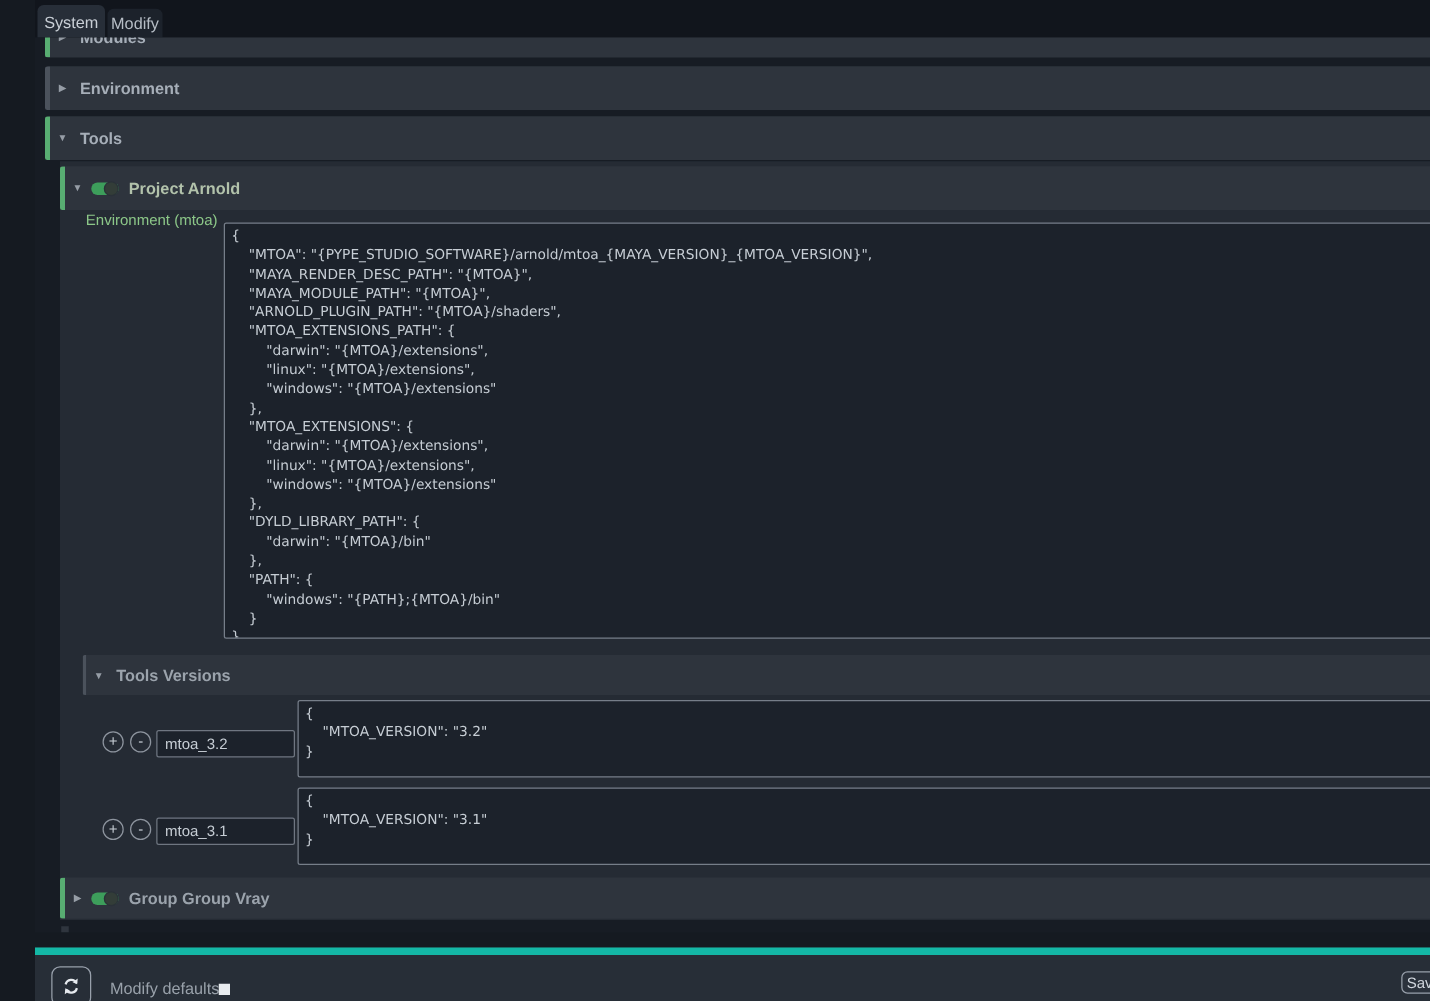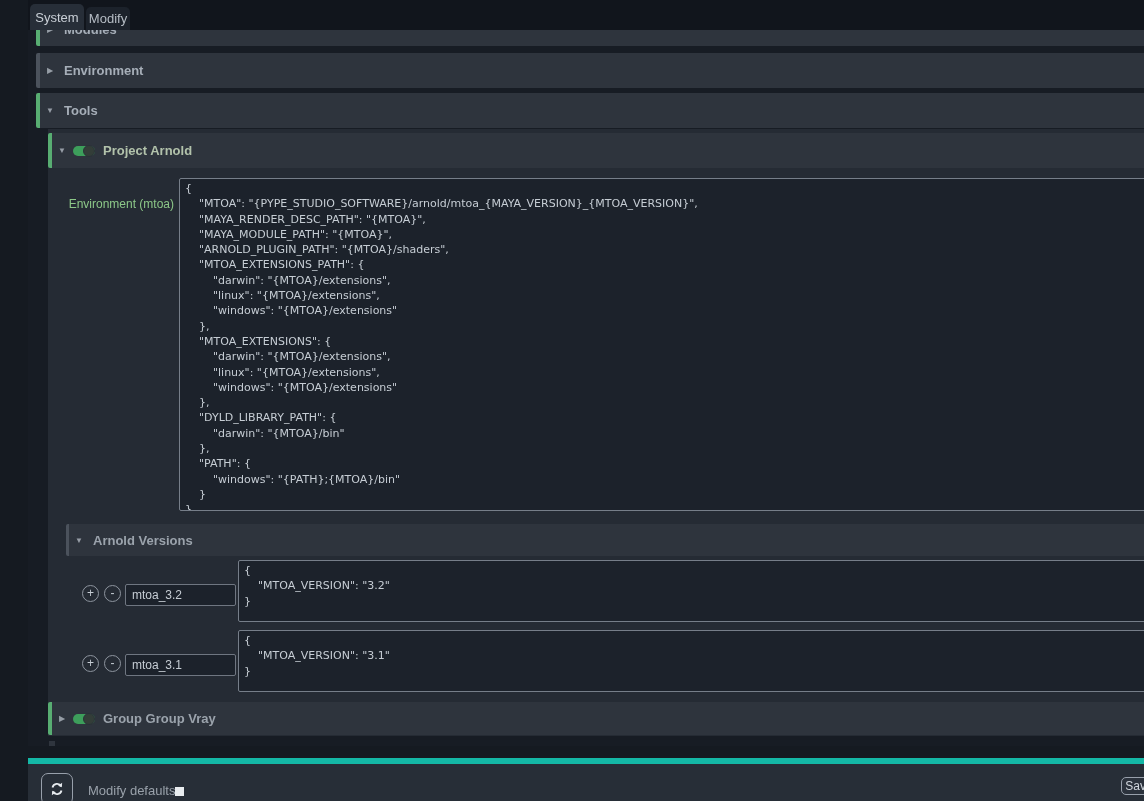--- a/index.html
+++ b/index.html
@@ -101,21 +101,21 @@
     <div class="tools-content">
 
       <div class="sec-header green" style="left:0;top:4px;width:1102px;height:35px">
         <span class="arrow">▼</span>
         <span class="toggle">
           <span class="knob"></span>
         </span>
         <span class="sec-title greenish">Project Arnold</span>
       </div>
 
-      <div class="env-label" style="left:0;top:68px;width:126px">Environment (mtoa)</div>
+      <div class="env-label" style="left:0;top:40px;width:126px">Environment (mtoa)</div>
       <textarea class="json-field" style="left: 131px; top: 49px; width: 969px; height: 333px;" spellcheck="false">{
     "MTOA": "{PYPE_STUDIO_SOFTWARE}/arnold/mtoa_{MAYA_VERSION}_{MTOA_VERSION}",
     "MAYA_RENDER_DESC_PATH": "{MTOA}",
     "MAYA_MODULE_PATH": "{MTOA}",
     "ARNOLD_PLUGIN_PATH": "{MTOA}/shaders",
     "MTOA_EXTENSIONS_PATH": {
         "darwin": "{MTOA}/extensions",
         "linux": "{MTOA}/extensions",
         "windows": "{MTOA}/extensions"
     },
@@ -127,21 +127,21 @@
     "DYLD_LIBRARY_PATH": {
         "darwin": "{MTOA}/bin"
     },
     "PATH": {
         "windows": "{PATH};{MTOA}/bin"
     }
 }</textarea>
 
       <div class="sec-header gray-thin" style="left:18px;top:395px;width:1084px;height:32px">
         <span class="arrow">▼</span>
-        <span class="sec-title grayish">Arnold Versions</span>
+        <span class="sec-title grayish">Tools Versions</span>
       </div>
 
       <div class="circle-btn" style="left:34px;top:456px">+</div>
       <div class="circle-btn" style="left:56px;top:456px">-</div>
       <input class="text-field" style="left: 77px; top: 455px; width: 111px;" value="mtoa_3.2">
       <textarea class="json-field" style="left: 190px; top: 431px; width: 912px; height: 62px;" spellcheck="false">{
     "MTOA_VERSION": "3.2"
 }</textarea>
 
       <div class="circle-btn" style="left:34px;top:526px">+</div>

